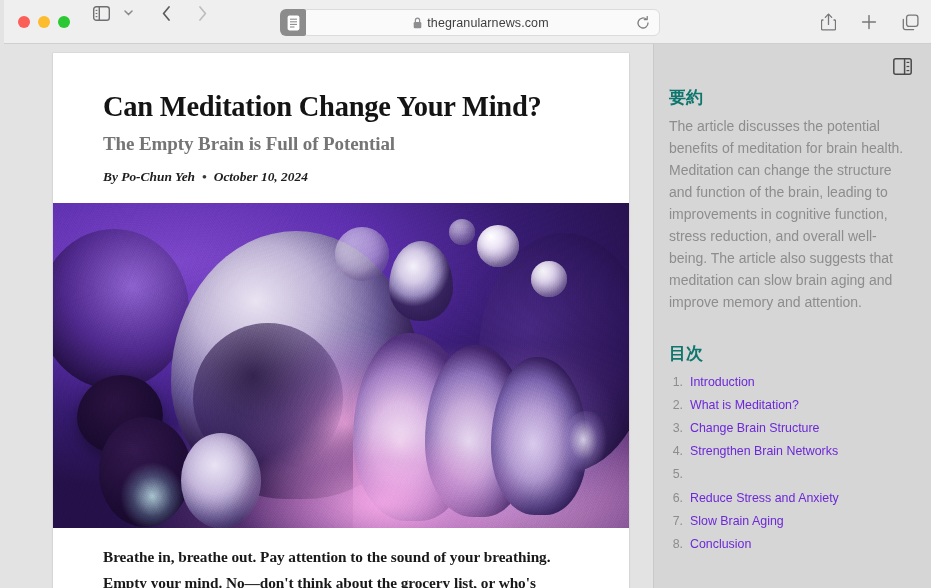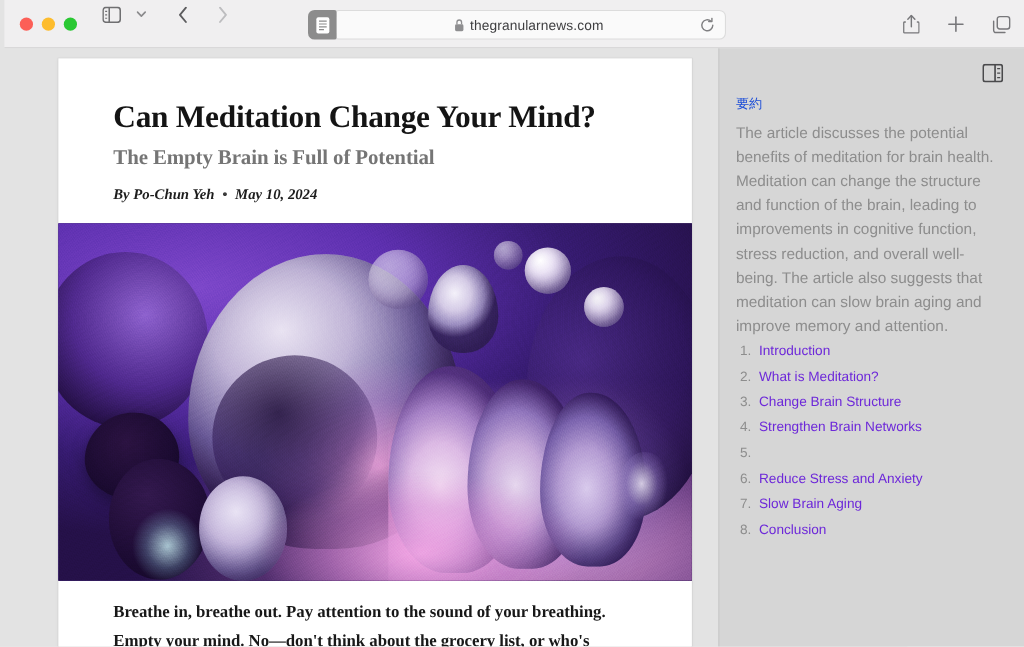--- a/index.html
+++ b/index.html
@@ -288,23 +288,23 @@
     background: #d6d6d6;
     border-left: 1px solid #c9c9c9;
   }
   #sb-toggle {
     position: absolute; right: 19px; top: 13px;
     width: 20px; height: 18px;
     display: flex; align-items: center; justify-content: center;
   }
   #sb-body { padding: 42px 26px 0 15px; }
   .sb-h {
-    font-size: 12px;
-    font-weight: normal;
-    color: #1d4ed8;
+    font-size: 17px;
+    font-weight: bold;
+    color: #0f766e;
     margin-bottom: 7px;
   }
   #summary-text {
     font-size: 14px;
     line-height: 1.57;
     color: #8d8d8d;
   }
   #toc-heading { margin-top: 28px; margin-bottom: 6px; }
   #toc-list { list-style: none; }
   .toc-item {
@@ -419,21 +419,21 @@
     <div id="reader-scroll">
       <div id="article-card">
         <div id="article-inner">
 
           <h1 id="headline">Can Meditation Change Your Mind?</h1>
           <h2 id="subhead">The Empty Brain is Full of Potential</h2>
 
           <div id="byline">
             <span>By Po-Chun Yeh</span>
             <span class="sep">•</span>
-            <span>May 10, 2024</span>
+            <span>October 10, 2024</span>
           </div>
 
           <div id="hero">
             <div id="hero-base"></div>
             <div id="blob1"></div>
             <div id="right-dark"></div>
             <div id="head-main"></div>
             <div id="head-main-dark"></div>
             <div id="faces">
               <div class="face" id="face1"></div>
@@ -467,20 +467,21 @@
           <line x1="13.5" y1="4.4" x2="16.3" y2="4.4" stroke="#4a4a4c" stroke-width="1.2"></line>
           <line x1="13.5" y1="8.5" x2="16.3" y2="8.5" stroke="#4a4a4c" stroke-width="1.2"></line>
           <line x1="13.5" y1="12.6" x2="16.3" y2="12.6" stroke="#4a4a4c" stroke-width="1.2"></line>
         </svg>
       </div>
 
       <div id="sb-body">
         <div class="sb-h">要約</div>
         <div id="summary-text">The article discusses the potential benefits of meditation for brain health. Meditation can change the structure and function of the brain, leading to improvements in cognitive function, stress reduction, and overall well-being. The article also suggests that meditation can slow brain aging and improve memory and attention.</div>
 
+        <div class="sb-h" id="toc-heading">目次</div>
         <ol id="toc-list">
             <li class="toc-item">
               <span class="toc-num">1.</span>
               <span class="toc-label">Introduction</span>
             </li>
             <li class="toc-item">
               <span class="toc-num">2.</span>
               <span class="toc-label">What is Meditation?</span>
             </li>
             <li class="toc-item">

